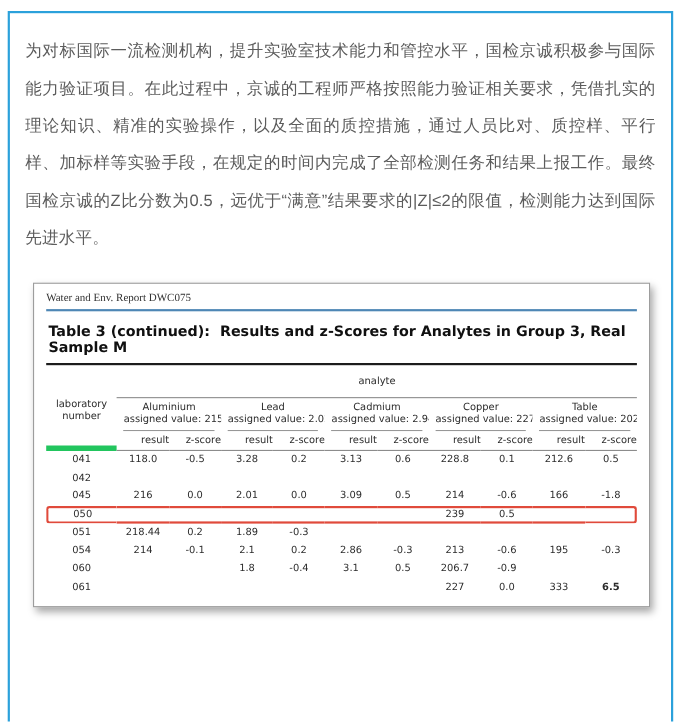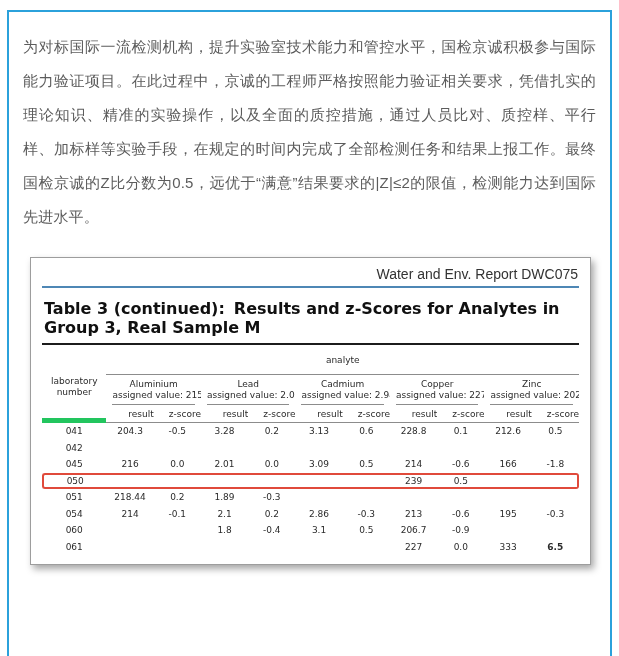--- a/index.html
+++ b/index.html
@@ -26,26 +26,26 @@
 
   
   .card{
     margin:23px 5px 0 7px;background:#fff;
     border:1px solid #9d9d9d;
     box-shadow:3px 4px 7px rgba(0,0,0,.35);
     padding:6px 11px 9px 11px;
     color:#222;
   }
   .rpt-head{
-    text-align:right;font-size:14px;color:#333;
+    text-align:left;font-size:10px;color:#333;
     padding:2px 1px 4px 0;border-bottom:2px solid var(--blueline);
-    font-family:Liberation Sans, sans-serif;
+    font-family:Liberation Serif, serif;
   }
   .rpt-title{
-    font-size:16px;font-weight:bold;color:#101010;
+    font-size:13px;font-weight:bold;color:#101010;
     padding:11px 0 6px 2px;border-bottom:2.5px solid #1c1c1c;
     font-family:"DejaVu Sans",sans-serif;
   }
   .rpt-title .t2{margin-left:9px;}
 
   table.rpt{
     width:100%;border-collapse:separate;border-spacing:0;
     font-size:9px;color:#2b2b2b;table-layout:fixed;
     font-family:"DejaVu Sans",sans-serif;margin-top:2px;
   }
@@ -117,42 +117,42 @@
                 </div>
               </td>
               <td colspan="2">
                 <div class="grp">
                   <div>Copper</div>
                   <div>assigned value: 227 µg/l</div>
                 </div>
               </td>
               <td colspan="2">
                 <div class="grp">
-                  <div>Zinc</div>
+                  <div>Table</div>
                   <div>assigned value: 202 µg/l</div>
                 </div>
               </td>
             </tr>
           <tr class="r-sub" id="sub-row">
               <td>result</td>
               <td>z-score</td>
               <td>result</td>
               <td>z-score</td>
               <td>result</td>
               <td>z-score</td>
               <td>result</td>
               <td>z-score</td>
               <td>result</td>
               <td>z-score</td>
             </tr>
         </tbody>
         <tbody id="rpt-body">
             <tr class="body-row">
               <td>041</td>
-              <td>204.3</td>
+              <td>118.0</td>
               <td>-0.5</td>
               <td>3.28</td>
               <td>0.2</td>
               <td>3.13</td>
               <td>0.6</td>
               <td>228.8</td>
               <td>0.1</td>
               <td>212.6</td>
               <td>0.5</td>
             </tr>

